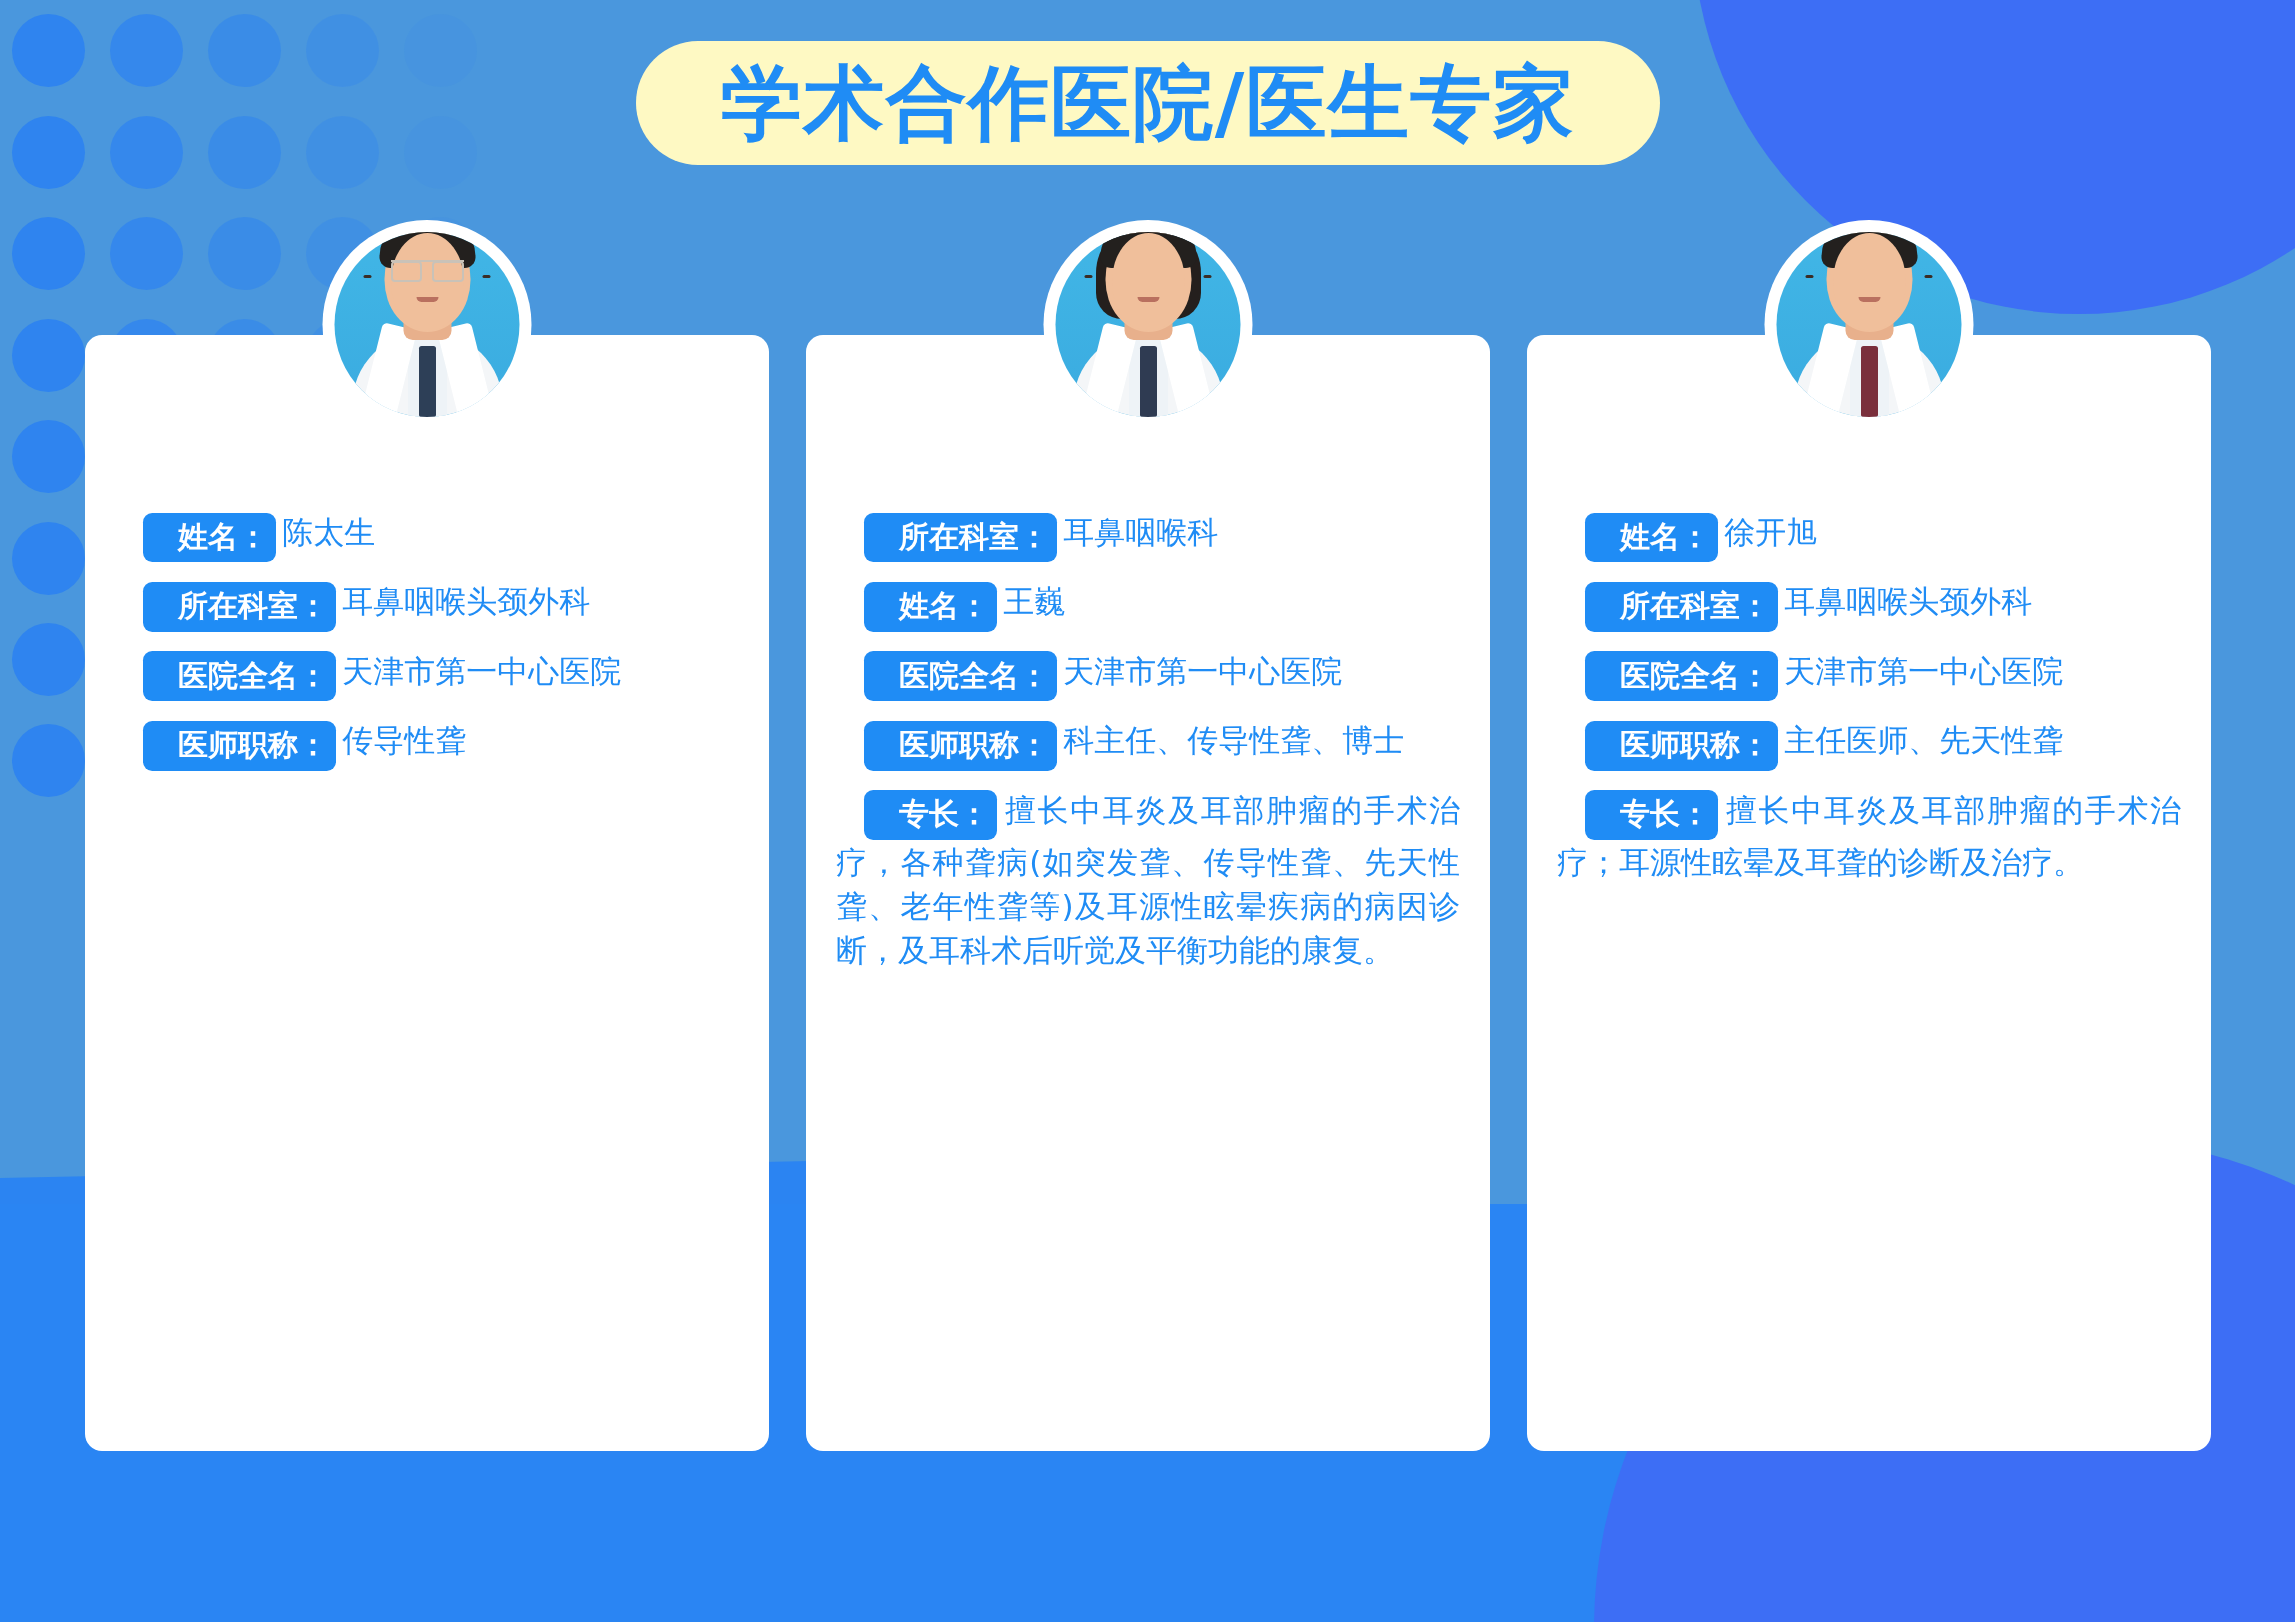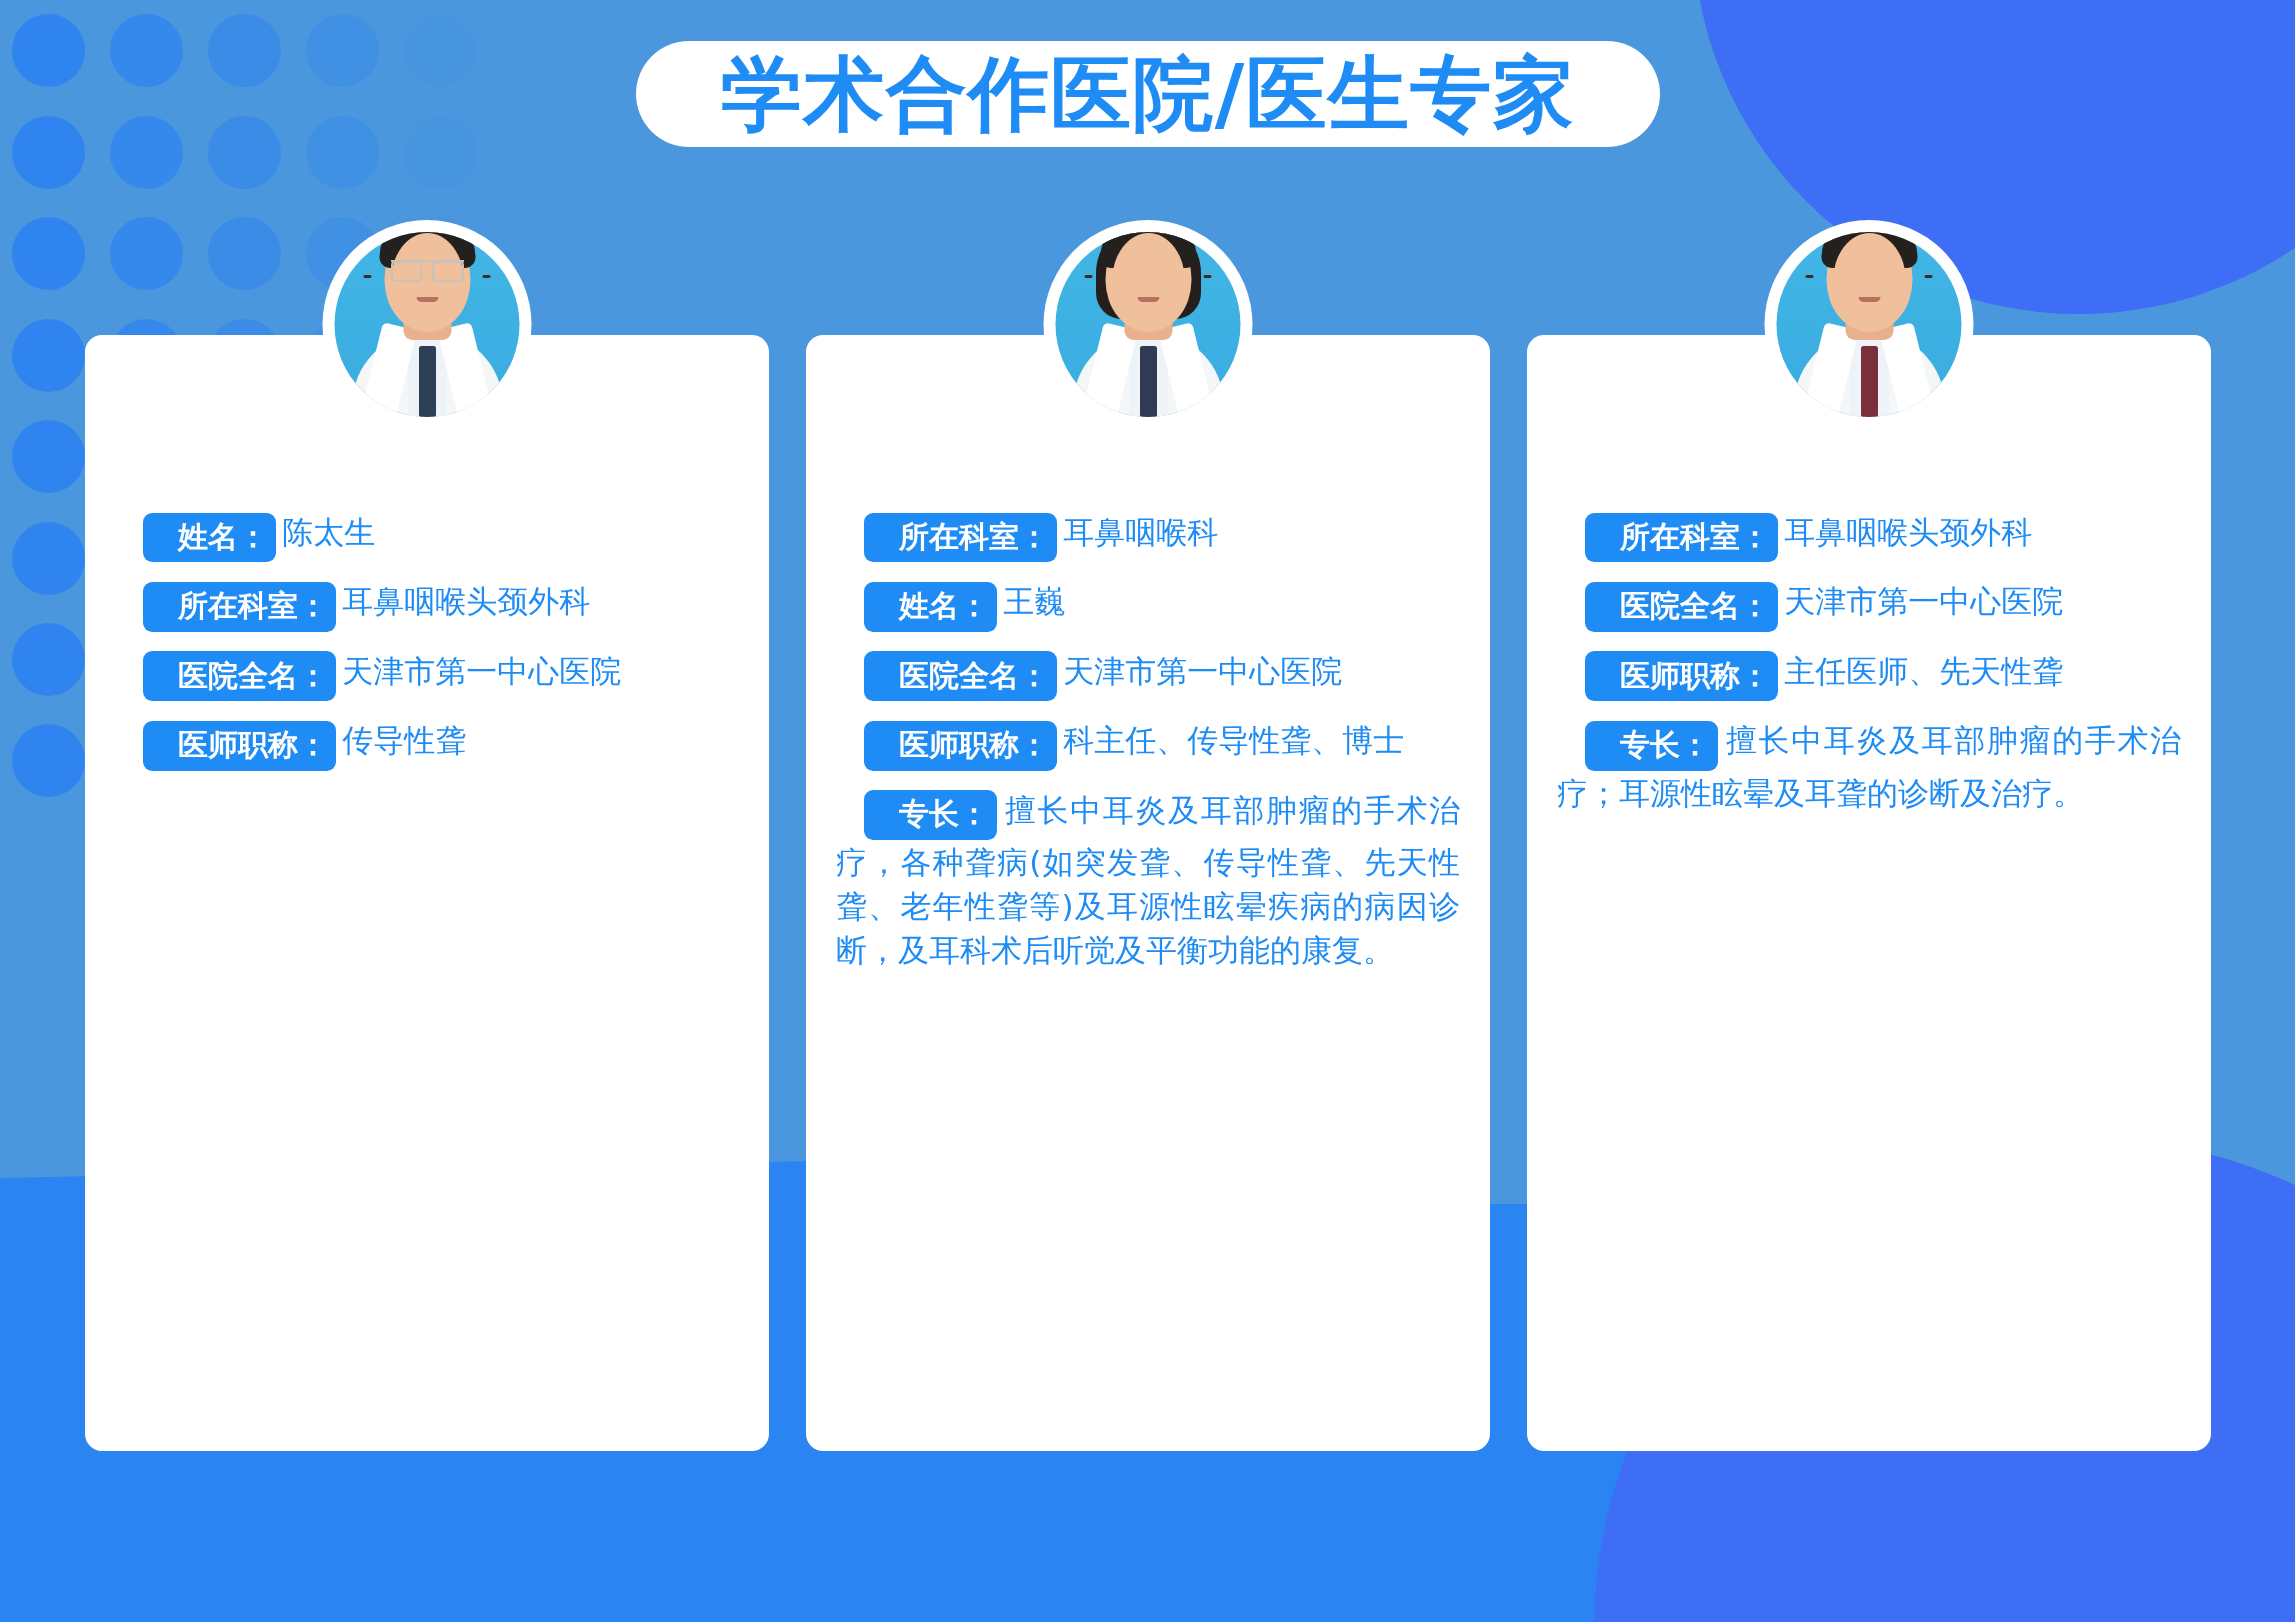--- a/index.html
+++ b/index.html
@@ -44,22 +44,22 @@
   .blob-br{
     position:absolute;
     width:982px;height:982px;border-radius:50%;
     background:#3d6ef5;
     right:-281px;bottom:-497px;
   }
 
   
   .title-pill{
     position:absolute;left:636px;top:41px;
-    width:1024px;height:106px;
-    background:#ffffff;border-radius:62px;
+    width:1024px;height:124px;
+    background:#fef9c3;border-radius:62px;
     display:flex;align-items:center;justify-content:center;
     z-index:40;
   }
   .title-text{
     font-size:81px;font-weight:bold;color:#1f8cf5;
     letter-spacing:1.3px;line-height:1;
     white-space:nowrap;
     font-family:"DejaVu Sans","Liberation Sans",sans-serif;
   }
 
@@ -354,20 +354,25 @@
           <div class="av-hair"></div>
           <div class="av-face-over"></div>
           <div class="av-eye av-eyeL"></div>
           <div class="av-eye av-eyeR"></div>
           <div class="av-mouth"></div>
         </div>
       </div>
       <div class="card-body">
         <div class="field">
           <div class="field-line">
+            <span class="badge">姓名：</span><span class="value">徐开旭</span>
+          </div>
+        </div>
+        <div class="field">
+          <div class="field-line">
             <span class="badge">所在科室：</span><span class="value">耳鼻咽喉头颈外科</span>
           </div>
         </div>
         <div class="field">
           <div class="field-line">
             <span class="badge">医院全名：</span><span class="value">天津市第一中心医院</span>
           </div>
         </div>
         <div class="field">
           <div class="field-line">

